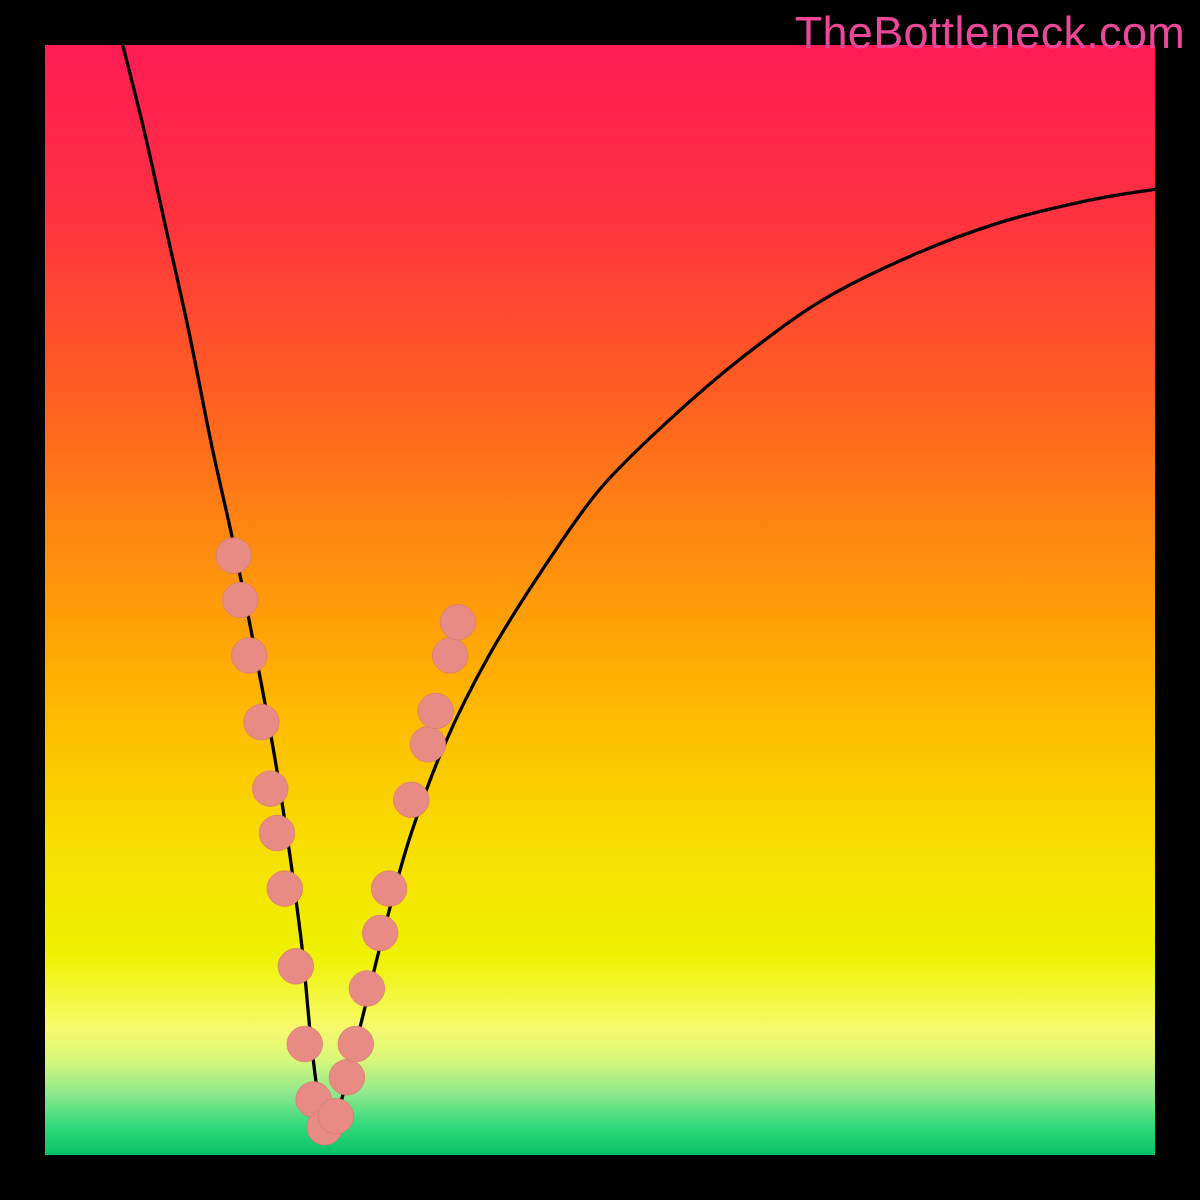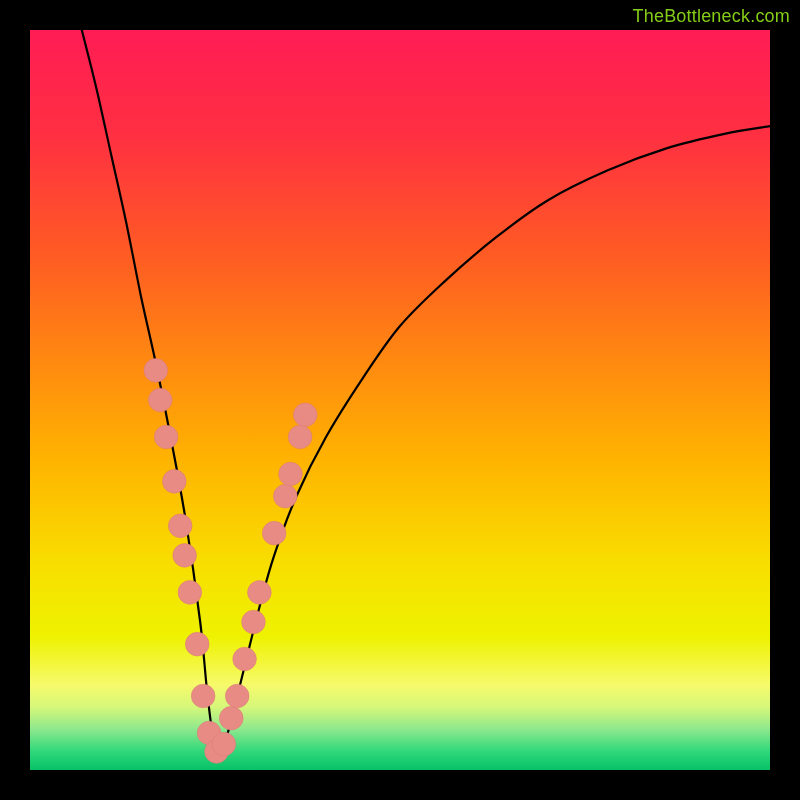--- a/index.html
+++ b/index.html
@@ -24,22 +24,22 @@
     left: 30px;
     top: 30px;
     width: 740px;
     height: 740px;
     overflow: hidden;
   }
   .watermark {
     position: absolute;
     top: 6px;
     right: 10px;
-    color: #84cc16;
-    font-size: 18px;
+    color: #ec4899;
+    font-size: 30px;
     font-weight: 500;
     letter-spacing: 0.2px;
     user-select: none;
   }
   svg.curve {
     position: absolute;
     left: 0;
     top: 0;
     width: 740px;
     height: 740px;

